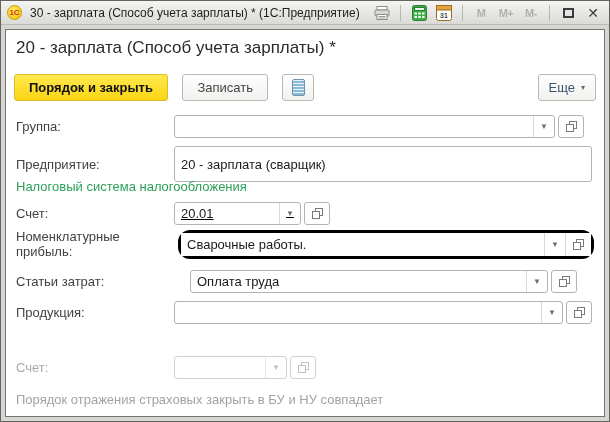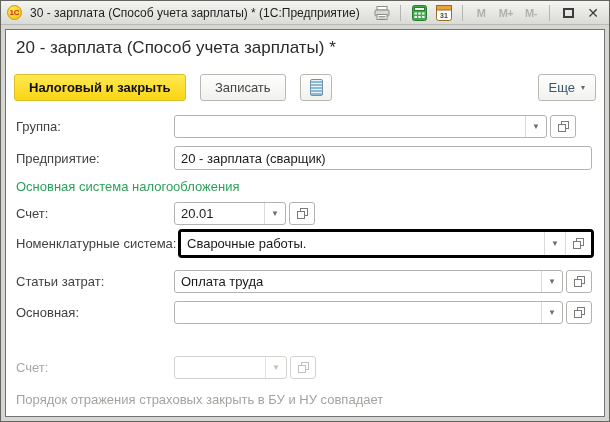--- a/index.html
+++ b/index.html
@@ -57,23 +57,23 @@
   .cbox{ display:flex; align-items:stretch; height:23px; flex:1;
          border:1px solid #b3b3b0; border-radius:3px; background:#fff; overflow:hidden; }
   .cbox input{ flex:1; border:none; outline:none; font-size:13px; color:#1a1a1a;
                padding:0 6px; font-family:inherit; background:transparent; min-width:0; }
   .arrow-cell{ width:21px; border-left:1px solid #d9d9d6; display:flex;
                align-items:center; justify-content:center; flex:none; cursor:pointer; }
   .arrow-cell span{ font-size:8px; color:#6e6e6e; }
   .open-btn{ width:26px; height:23px; margin-left:3px; flex:none;
              border:1px solid #b3b3b0; border-radius:3px; background:#fff;
              display:flex; align-items:center; justify-content:center; cursor:pointer; }
-  .plain-input{ height:24px; flex:1; border:1px solid #b3b3b0; border-radius:3px;
+  .plain-input{ height:36px; flex:1; border:1px solid #b3b3b0; border-radius:3px;
                 font-size:13px; color:#1a1a1a; padding:0 6px; outline:none; font-family:inherit; }
-  .focus-wrap{ border:3px solid #000; border-radius:4px; padding:0; display:flex; flex:1; }
+  .focus-wrap{ border:3px solid #000; border-radius:12px; padding:0; display:flex; flex:1; }
   .focus-wrap .cbox{ border:none; border-radius:0; }
   .focus-wrap .open-btn{ border:none; border-left:1px solid #d9d9d6; border-radius:0; margin-left:0; }
   .dis .cbox,.dis .open-btn{ border-color:#d2d2cf; }
   .dis .arrow-cell{ border-left-color:#e3e3e0; }
   .dis .arrow-cell span{ color:#c0c0bd; }
 </style>
 </head>
 <body>
 
 <div class="window">
@@ -131,32 +131,32 @@
           <span class="close-glyph">✕</span>
         </div>
     </div>
   </div>
 
   <div class="form-body">
 
     <div class="page-title">20 - зарплата (Способ учета зарплаты) *</div>
 
     <div class="toolbar">
-      <button class="btn btn-primary">Налоговый и закрыть</button>
+      <button class="btn btn-primary">Порядок и закрыть</button>
       <button class="btn">Записать</button>
       <button class="btn btn-icon">
         <span class="stripes"></span>
       </button>
       <button class="btn btn-more">
         <span>Еще</span>
         <span class="more-arrow">▾</span>
       </button>
     </div>
 
-    <div class="row" style="top:85px; right:28px;">
+    <div class="row" style="top:85px; right:20px;">
       <span class="lbl">Группа:</span>
       <div class="combo" style="flex:1;">
         <div class="cbox">
           <input value="" style="">
           <div class="arrow-cell">
               <span>▼</span>
             </div>
         </div>
         <div class="open-btn">
           <svg width="11" height="11" viewBox="0 0 11 11">
@@ -165,78 +165,78 @@
           </svg>
         </div>
       </div>
     </div>
 
     <div class="row" style="top:116px; right:12px;">
       <span class="lbl">Предприятие:</span>
       <input class="plain-input" value="20 - зарплата (сварщик)" style="">
     </div>
 
-    <div class="sect" style="top:149px;">Основная система налогообложения</div>
+    <div class="sect" style="top:149px;">Налоговый система налогообложения</div>
 
     <div class="row" style="top:172px; width:300px;">
       <span class="lbl">Счет:</span>
-      <div class="combo" style="width:141px;">
+      <div class="combo" style="width:156px;text-decoration:underline;">
         <div class="cbox">
           <input value="20.01" style="">
           <div class="arrow-cell">
               <span>▼</span>
             </div>
         </div>
         <div class="open-btn">
           <svg width="11" height="11" viewBox="0 0 11 11">
             <rect x="3.5" y="0.5" width="7" height="7" fill="#fff" stroke="#7a7a78"></rect>
             <rect x="0.5" y="3.5" width="7" height="7" fill="#fff" stroke="#7a7a78"></rect>
           </svg>
         </div>
       </div>
     </div>
 
     <div class="row" style="top:199px; right:10px;">
-      <span class="lbl" style="width:162px;">Номенклатурные система:</span>
+      <span class="lbl" style="width:162px;">Номенклатурные прибыль:</span>
       <div class="focus-wrap">
         <div class="cbox">
           <input value="Сварочные работы." style="">
           <div class="arrow-cell">
               <span>▼</span>
             </div>
         </div>
         <div class="open-btn">
           <svg width="11" height="11" viewBox="0 0 11 11">
             <rect x="3.5" y="0.5" width="7" height="7" fill="#fff" stroke="#7a7a78"></rect>
             <rect x="0.5" y="3.5" width="7" height="7" fill="#fff" stroke="#7a7a78"></rect>
           </svg>
         </div>
       </div>
     </div>
 
-    <div class="row" style="top:240px; right:12px;">
+    <div class="row" style="top:240px; right:27px;gap:16px;">
       <span class="lbl">Статьи затрат:</span>
       <div class="combo" style="flex:1;">
         <div class="cbox">
           <input value="Оплата труда" style="">
           <div class="arrow-cell">
               <span>▼</span>
             </div>
         </div>
         <div class="open-btn">
           <svg width="11" height="11" viewBox="0 0 11 11">
             <rect x="3.5" y="0.5" width="7" height="7" fill="#fff" stroke="#7a7a78"></rect>
             <rect x="0.5" y="3.5" width="7" height="7" fill="#fff" stroke="#7a7a78"></rect>
           </svg>
         </div>
       </div>
     </div>
 
     <div class="row" style="top:271px; right:12px;">
-      <span class="lbl">Основная:</span>
+      <span class="lbl">Продукция:</span>
       <div class="combo" style="flex:1;">
         <div class="cbox">
           <input value="" style="">
           <div class="arrow-cell">
               <span>▼</span>
             </div>
         </div>
         <div class="open-btn">
           <svg width="11" height="11" viewBox="0 0 11 11">
             <rect x="3.5" y="0.5" width="7" height="7" fill="#fff" stroke="#7a7a78"></rect>

